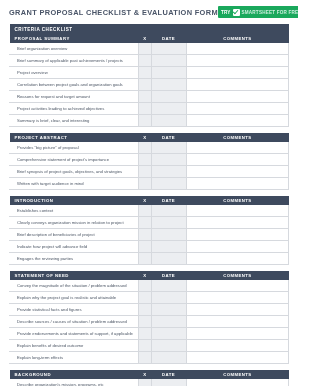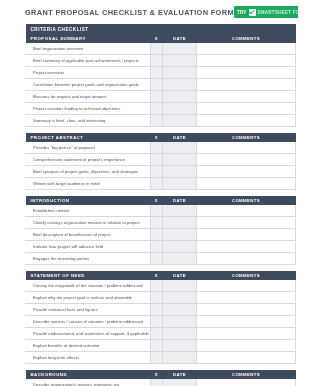--- a/index.html
+++ b/index.html
@@ -12,21 +12,21 @@
     height: 386px;
     overflow: hidden;
     font-family: "Liberation Sans", sans-serif;
     color: #3e4a5a;
   }
   .page {
     width: 298px;
     height: 386px;
     position: relative;
     box-sizing: border-box;
-    padding: 0 25px;
+    padding: 0 9px;
   }
 
   
   .topbar {
     height: 24px;
     display: flex;
     align-items: center;
     justify-content: space-between;
   }
   .doc-title {

